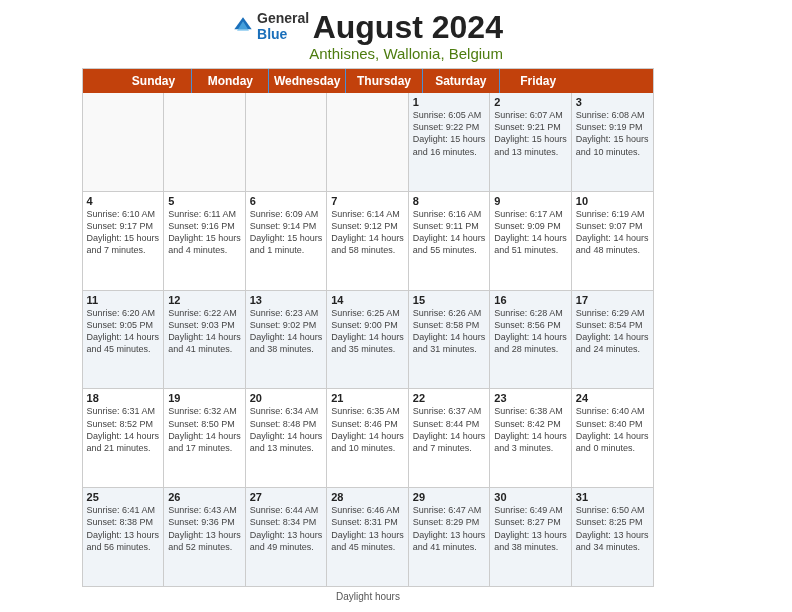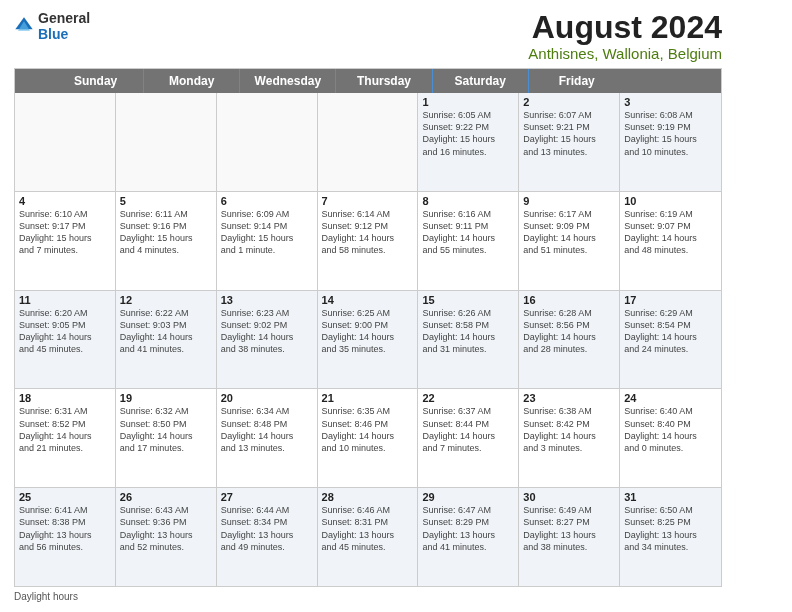--- a/index.html
+++ b/index.html
@@ -9,20 +9,21 @@
       width: 792px;
       height: 612px;
       overflow: hidden;
     }
     .page {
       width: 736px;
       height: 612px;
       padding: 10px 14px 10px 14px;
       display: flex;
       flex-direction: column;
+      align-items: center;
     }
     .header {
       display: flex;
       align-items: flex-start;
       justify-content: space-between;
       margin-bottom: 6px;
     }
     .logo-area {
       display: flex;
       align-items: center;
@@ -49,21 +50,21 @@
     }
     .calendar {
       flex: 1;
       display: flex;
       flex-direction: column;
       border: 1px solid #ccc;
     }
     .calendar-header {
       display: grid;
       grid-template-columns: repeat(7, 1fr);
-      background: #737373;
+      background: #c2410c;
       padding-left: 33px;
     }
     .cal-header-cell {
       color: #fff;
       font-size: 12px;
       font-weight: bold;
       text-align: center;
       padding: 5px 2px;
       border-right: 1px solid #4a8fd4;
     }

